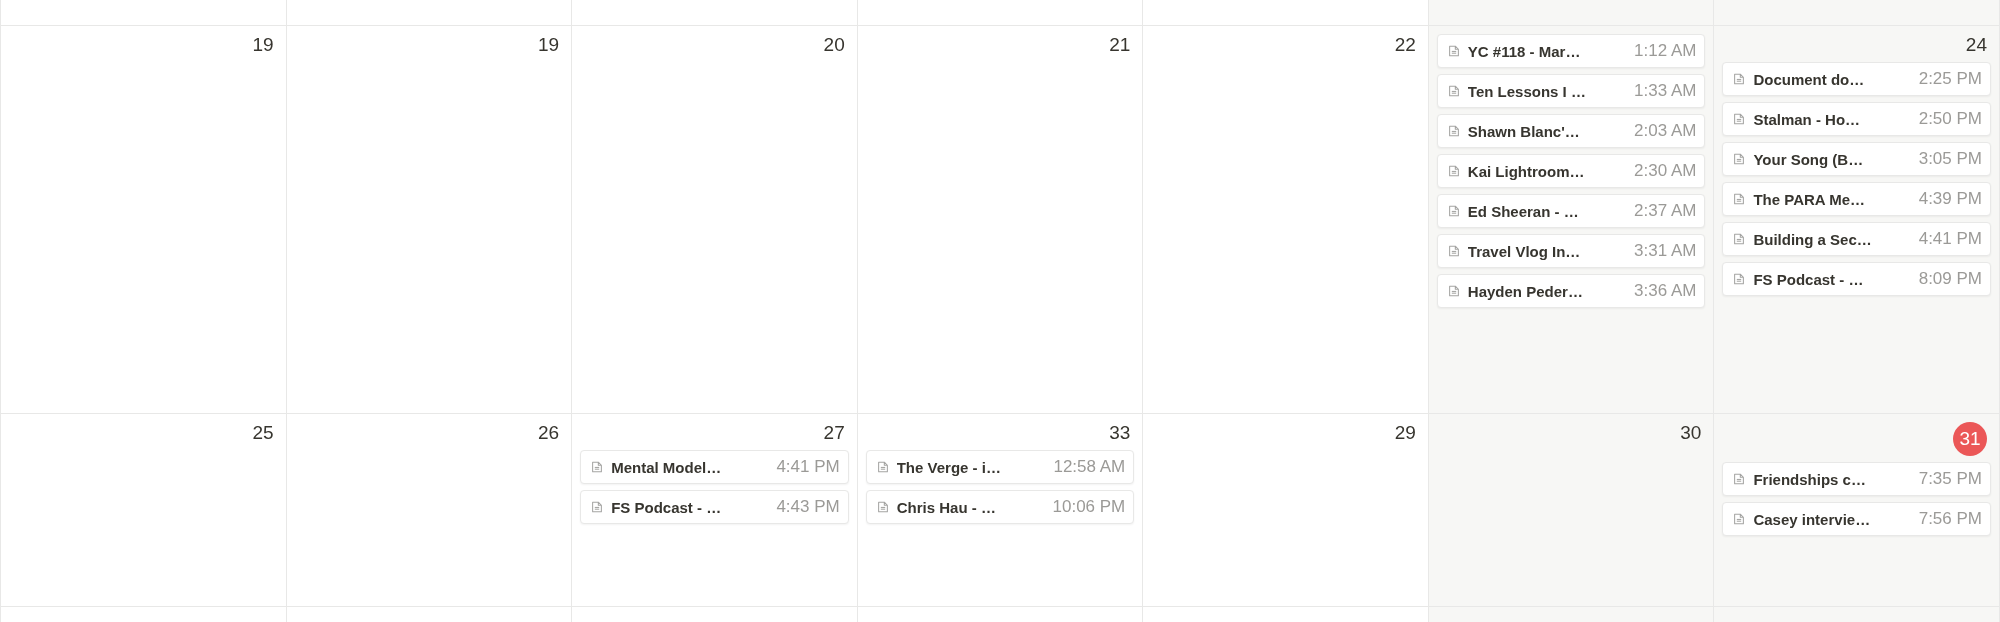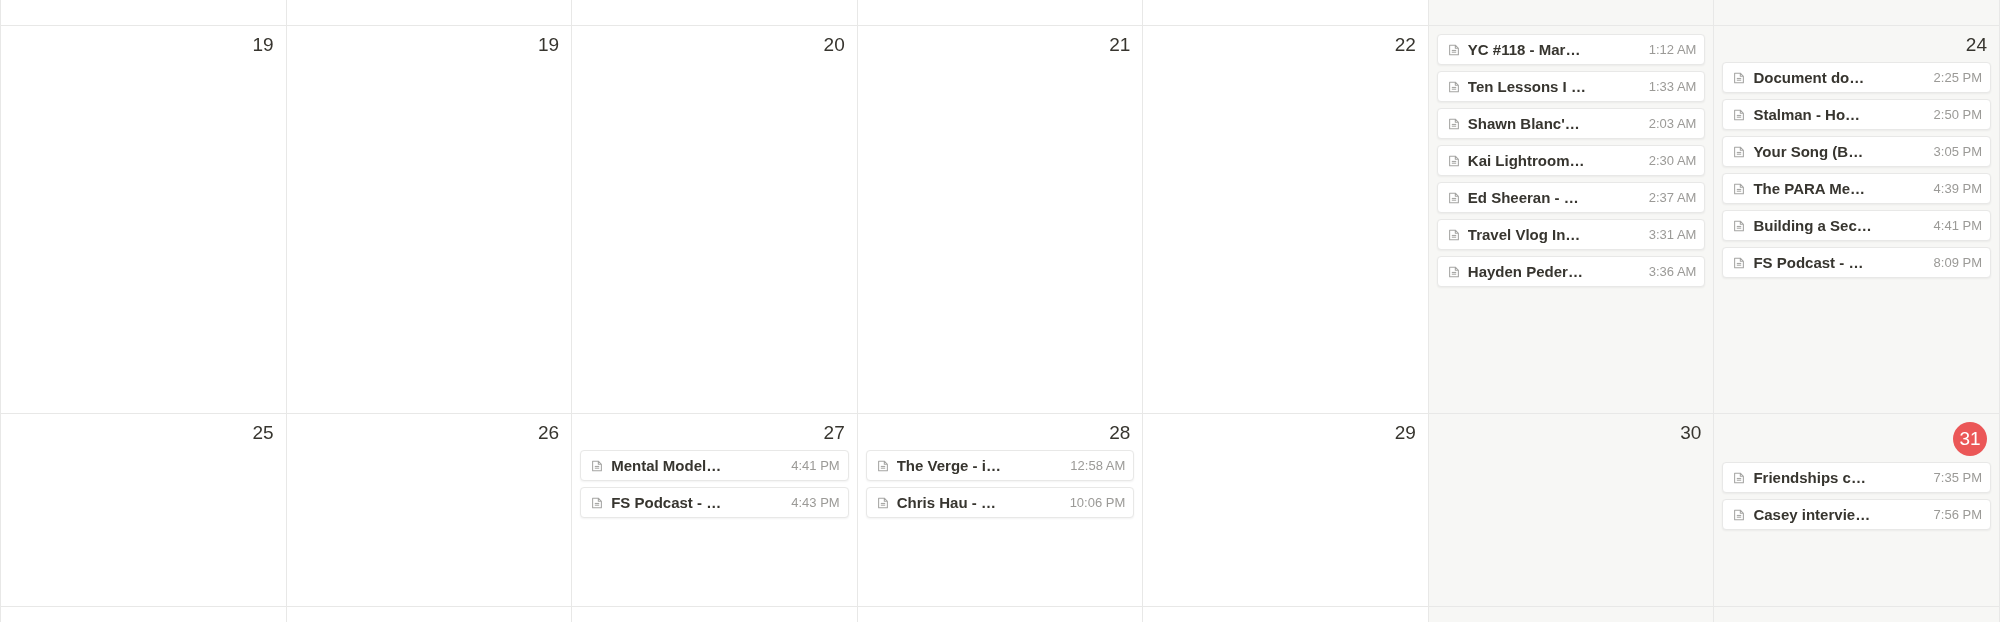--- a/index.html
+++ b/index.html
@@ -100,21 +100,21 @@
       font-size: 15px;
       color: #37352f;
       font-weight: 600;
       white-space: nowrap;
       overflow: hidden;
       text-overflow: ellipsis;
       min-width: 0;
     }
     .event-time {
       flex-shrink: 0;
-      font-size: 13px;
+      font-size: 17px;
       color: #9b9a97;
       font-weight: 400;
       white-space: nowrap;
     }
     .events-container {
       display: flex;
       flex-direction: column;
     }
   </style>
 </head>
@@ -322,21 +322,21 @@
               <line x1="5.5" y1="8.5" x2="10.5" y2="8.5"></line>
               <line x1="5.5" y1="10.5" x2="10.5" y2="10.5"></line>
             </svg>
           </span>
           <span class="event-title">FS Podcast - …</span>
           <span class="event-time">4:43 PM</span>
         </div>
       </div>
     </div>
     <div class="day-cell row-bottom">
-      <div class="day-number"><span>28</span></div>
+      <div class="day-number"><span>33</span></div>
       <div class="events-container">
         <div class="event">
           <span class="event-icon">
             <svg viewBox="0 0 16 16">
               <path d="M3 2.5 L9.5 2.5 L13 6 L13 13.5 L3 13.5 Z M9.5 2.5 L9.5 6 L13 6" stroke-linejoin="round"></path>
               <line x1="5.5" y1="8.5" x2="10.5" y2="8.5"></line>
               <line x1="5.5" y1="10.5" x2="10.5" y2="10.5"></line>
             </svg>
           </span>
           <span class="event-title">The Verge - i…</span>

